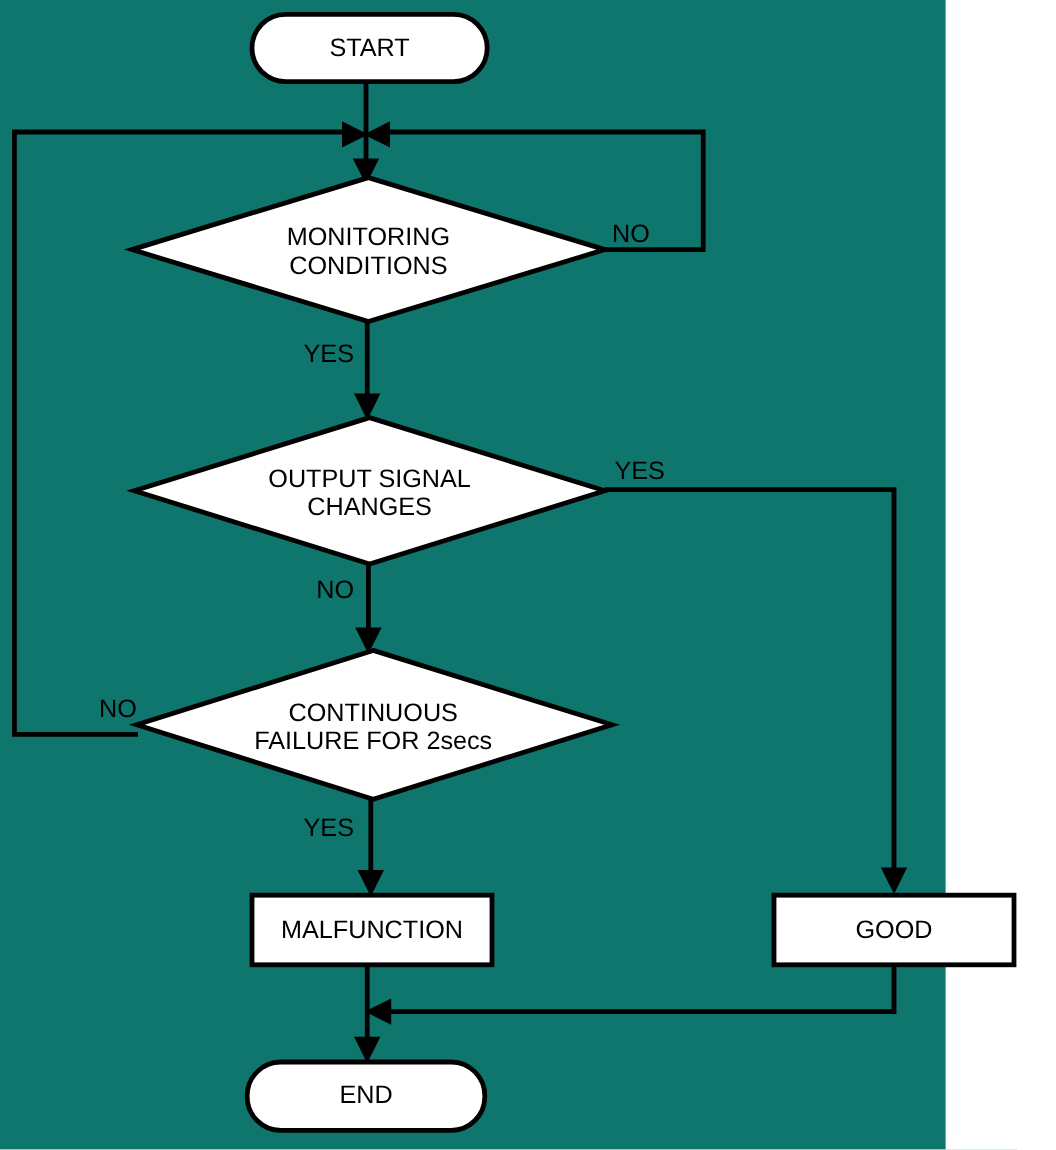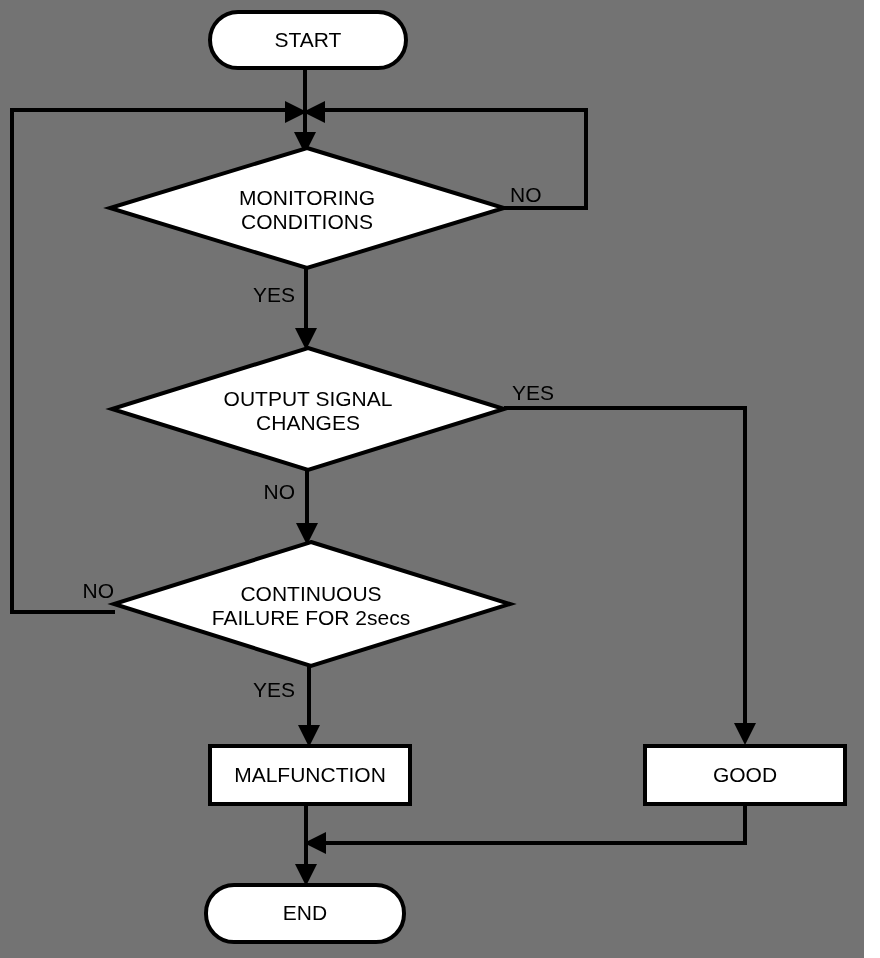--- a/index.html
+++ b/index.html
@@ -9,23 +9,23 @@
     background: #ffffff;
   }
   body {
     font-family: "Liberation Sans", sans-serif;
     width: 880px;
     height: 958px;
     overflow: hidden;
   }
   #flowchart-root {
     position: relative;
-    width: 864px;
+    width: 788px;
     height: 958px;
-    background: #737373;
+    background: #0f766e;
   }
   svg.flow-canvas {
     display: block;
     width: 880px;
     height: 958px;
   }
   .node-shape {
     fill: #ffffff;
     stroke: #000000;
     stroke-width: 4;

